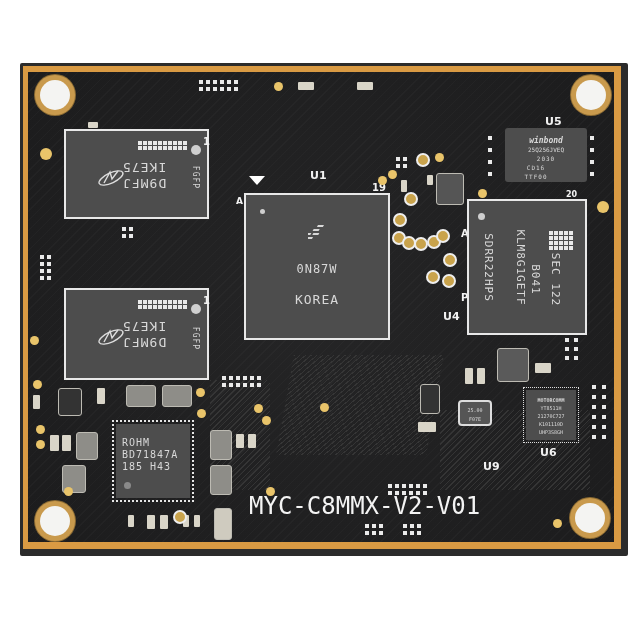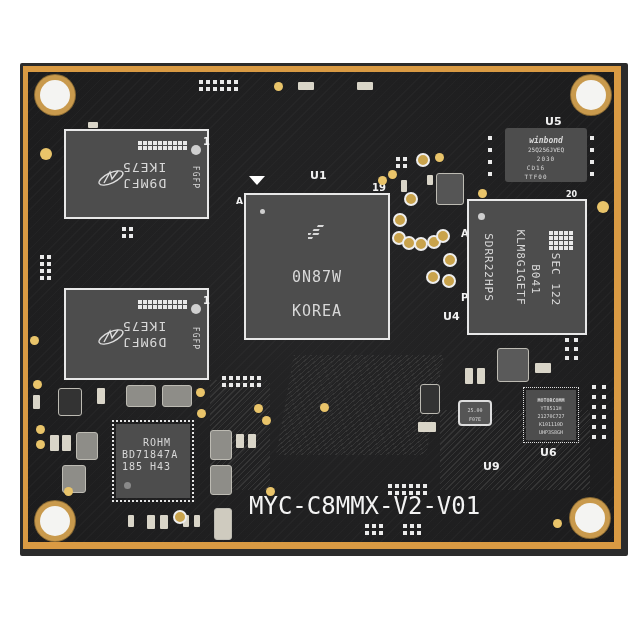--- a/index.html
+++ b/index.html
@@ -121,22 +121,22 @@
   <svg class="logo" style="left:62px;top:30px;" width="20" height="18" viewBox="0 0 20 18">
     <g fill="#d8d8d8">
         <rect x="10" y="0" width="6" height="2" transform="skewX(-30)"></rect>
         <rect x="8" y="4" width="6" height="2" transform="skewX(-30)"></rect>
         <rect x="10" y="8" width="6" height="2" transform="skewX(-30)"></rect>
         <rect x="4" y="8" width="4" height="2" transform="skewX(-30)"></rect>
         <rect x="6" y="12" width="6" height="2" transform="skewX(-30)"></rect>
         <rect x="0" y="12" width="4" height="2" transform="skewX(-30)"></rect>
       </g>
   </svg>
-  <div class="txt" style="top:76px;font-size:15px;">0N87W</div>
-  <div class="txt" style="top:110px;font-size:15px;">KOREA</div>
+  <div class="txt" style="top:68px;font-size:12px;">0N87W</div>
+  <div class="txt" style="top:98px;font-size:13px;">KOREA</div>
 </div>
 
 <div class="silk" style="left:545px;top:115px;font-size:11px;">U5</div>
 <div class="chip noborder" style="left:505px;top:128px;width:82px;height:54px;border-radius:3px;">
   <div class="txt" style="top:6px;font-size:8px;font-style:italic;font-weight:bold;letter-spacing:0;">winbond</div>
   <div class="txt" style="top:15px;font-size:6px;letter-spacing:0;">25Q256JVEQ</div>
   <div class="txt" style="top:24px;font-size:6px;">2030</div>
   <div class="txt" style="top:33px;left:-20px;font-size:6px;">CD16</div>
   <div class="txt" style="top:42px;left:-20px;font-size:6px;">TTF00</div>
 </div>
@@ -169,21 +169,21 @@
       <i></i>
       <i></i>
   </div>
   <div class="txt" style="top:60px;left:-36px;width:110px;font-size:11px;transform:rotate(90deg);">SDRR22HPS</div>
   <div class="txt" style="top:60px;left:-4px;width:110px;font-size:11px;transform:rotate(90deg);">KLM8G1GETF</div>
   <div class="txt" style="top:72px;left:26px;width:80px;font-size:11px;transform:rotate(90deg);">B041</div>
   <div class="txt" style="top:72px;left:46px;width:80px;font-size:11px;transform:rotate(90deg);">SEC 122</div>
 </div>
 
 <div class="chip noborder" style="left:116px;top:424px;width:74px;height:74px;outline:2px dotted #e6e6e6;outline-offset:2px;">
-  <div class="txt" style="top:12px;left:6px;right:auto;font-size:10px;margin-left:21px;">ROHM</div>
+  <div class="txt" style="top:12px;left:6px;right:auto;font-size:10px;">ROHM</div>
   <div class="txt" style="top:24px;left:6px;right:auto;font-size:10px;">BD71847A</div>
   <div class="txt" style="top:36px;left:6px;right:auto;font-size:10px;">185 H43</div>
   <div class="dot" style="left:8px;top:58px;background:#8a8a8a;"></div>
 </div>
 
 <div class="chip noborder" style="left:526px;top:390px;width:50px;height:50px;outline:1px dotted #dcdcdc;outline-offset:2px;">
   <div class="txt" style="top:4px;font-size:5px;letter-spacing:0;font-weight:bold;">MOTORCOMM</div>
   <div class="txt" style="top:12px;font-size:5px;letter-spacing:0;">YT8511H</div>
   <div class="txt" style="top:20px;font-size:5px;letter-spacing:0;">21270C727</div>
   <div class="txt" style="top:28px;font-size:5px;letter-spacing:0;">K101110D</div>

